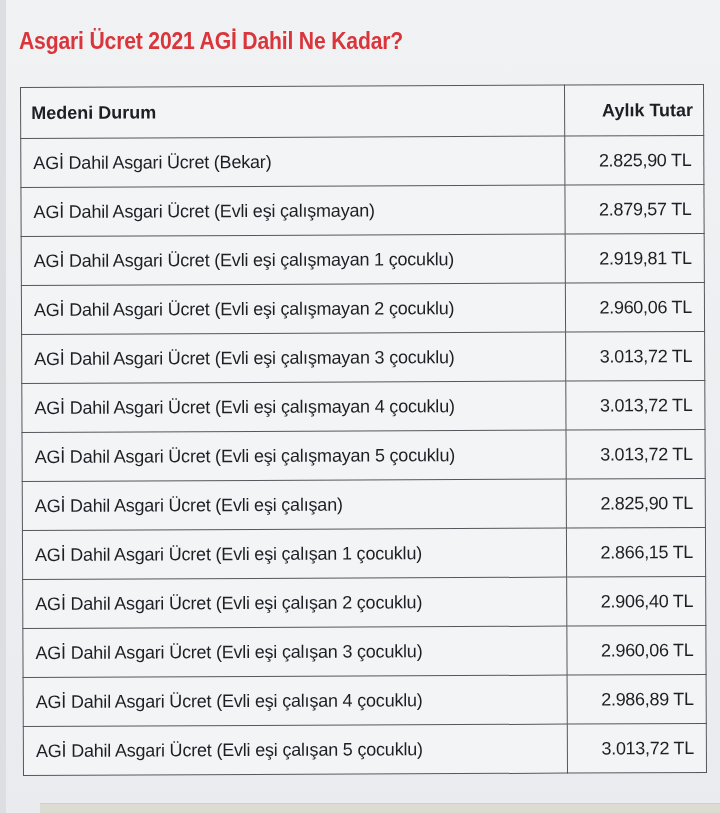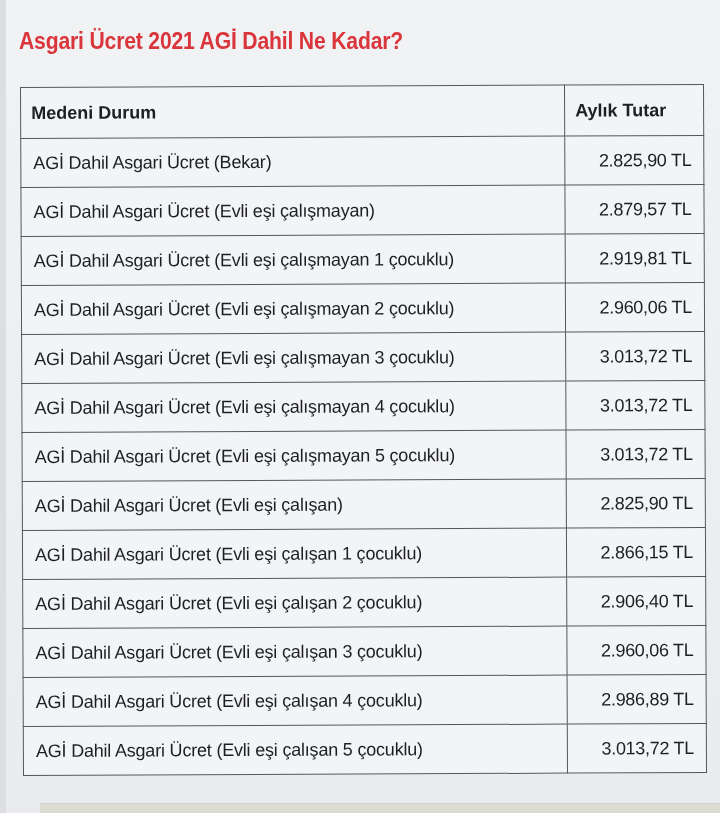--- a/index.html
+++ b/index.html
@@ -60,21 +60,21 @@
     }
     table.agi th {
       height: 50px;
       font-size: 18px;
       font-weight: bold;
       text-align: left;
       padding: 0 10px;
     }
     table.agi th.amount-col {
       width: 118px;
-      text-align: left;
+      text-align: right;
     }
     table.agi td {
       height: 48px;
       font-size: 18px;
       font-weight: normal;
       padding: 0 12px;
     }
     table.agi td.label-cell {
       letter-spacing: -0.2px;
     }

